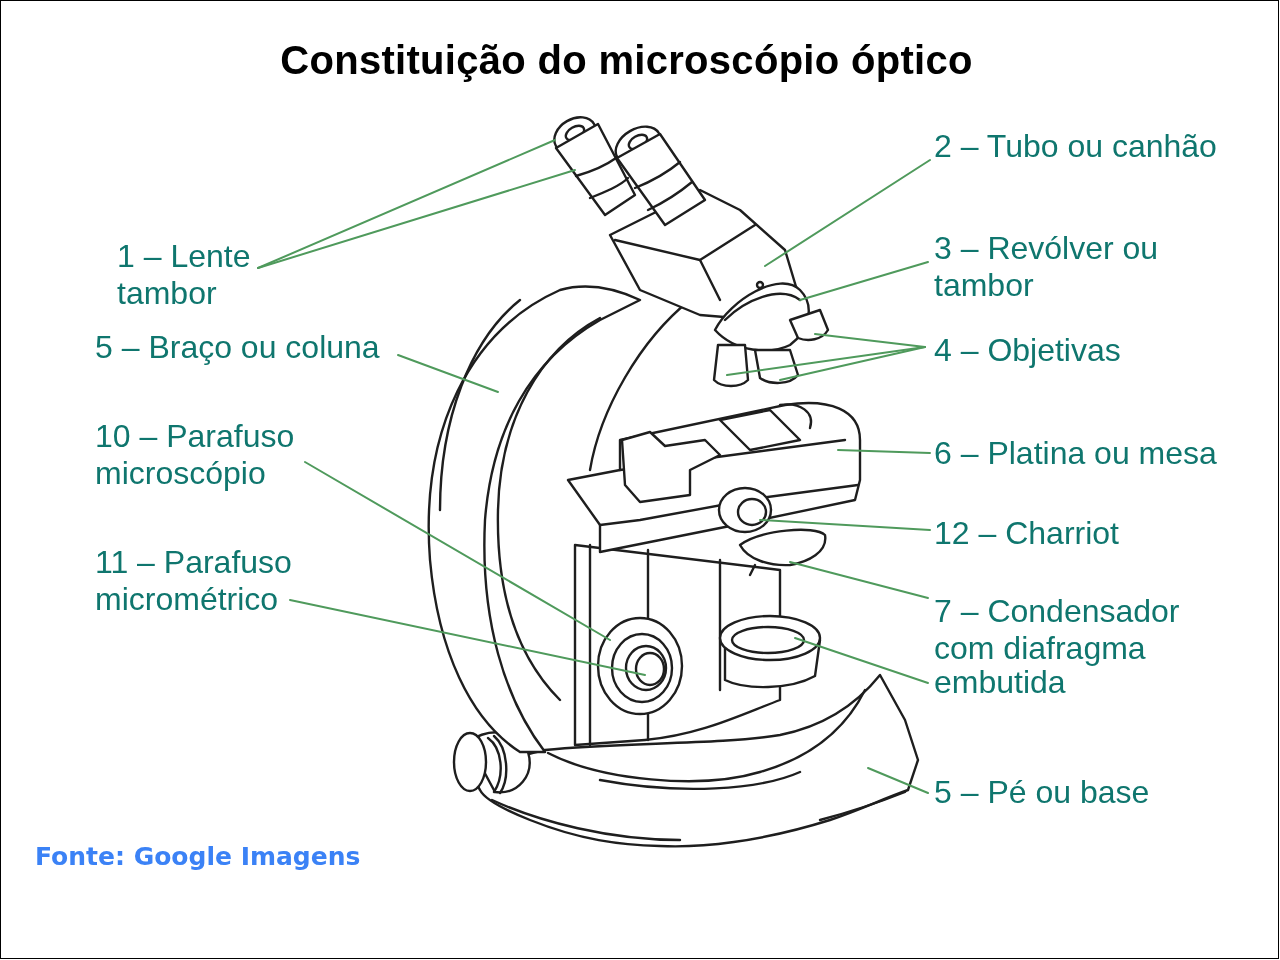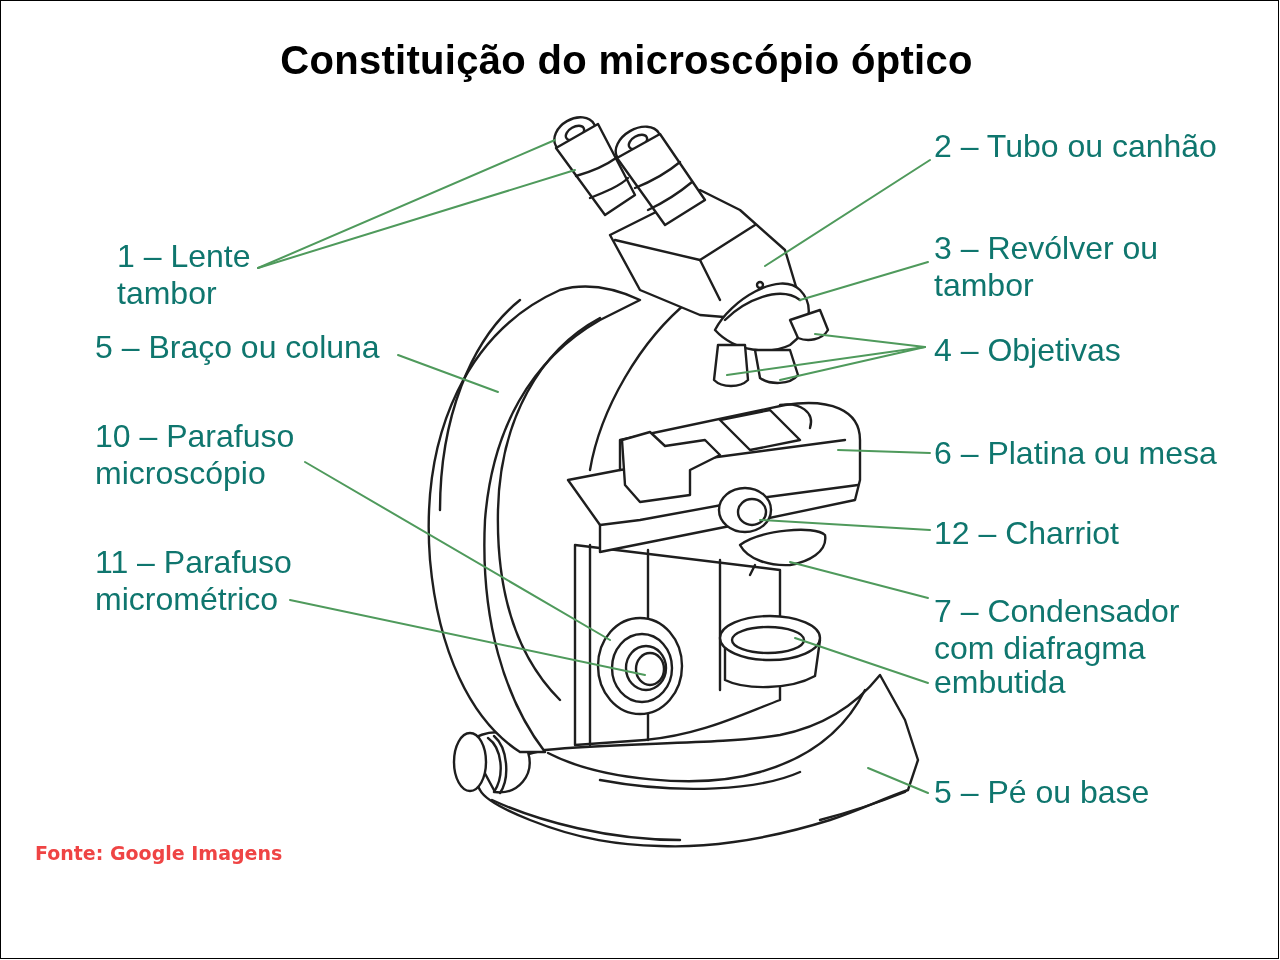--- a/index.html
+++ b/index.html
@@ -1,21 +1,21 @@
 <!DOCTYPE html>
 <html><head>
 <meta charset="utf-8">
 <style>
   html, body { margin:0; padding:0; background:#fff; }
   body { width:1280px; height:960px; position:relative; overflow:hidden; }
   .frame { position:absolute; left:0; top:0; width:1277px; height:957px; border:1.5px solid #000; box-sizing:content-box; }
   .title { position:absolute; left:0; width:1253px; top:38px; text-align:center;
     font-family:"Liberation Sans", sans-serif; font-weight:bold; font-size:40px; color:#000000; letter-spacing:0.3px; }
   .lbl { position:absolute; font-family:"Liberation Sans", sans-serif; font-size:32px; line-height:37px; color:#0f766e; white-space:nowrap; }
-  .source { position:absolute; left:35px; top:842px; font-family:"DejaVu Sans", sans-serif; font-weight:bold; font-size:19px; color:#ef4444; }
+  .source { position:absolute; left:35px; top:842px; font-family:"DejaVu Sans", sans-serif; font-weight:bold; font-size:25px; color:#3b82f6; }
   svg.draw { position:absolute; left:0; top:0; }
   .ink { fill:none; stroke:#1e1e1e; stroke-width:2.4; stroke-linecap:round; stroke-linejoin:round; }
   .inkw { fill:#fff; stroke:#1e1e1e; stroke-width:2.4; stroke-linecap:round; stroke-linejoin:round; }
   .lead { fill:none; stroke:#4f9a5c; stroke-width:2; stroke-linecap:round; }
 </style>
 </head>
 <body>
 
 <div class="frame"></div>
 

